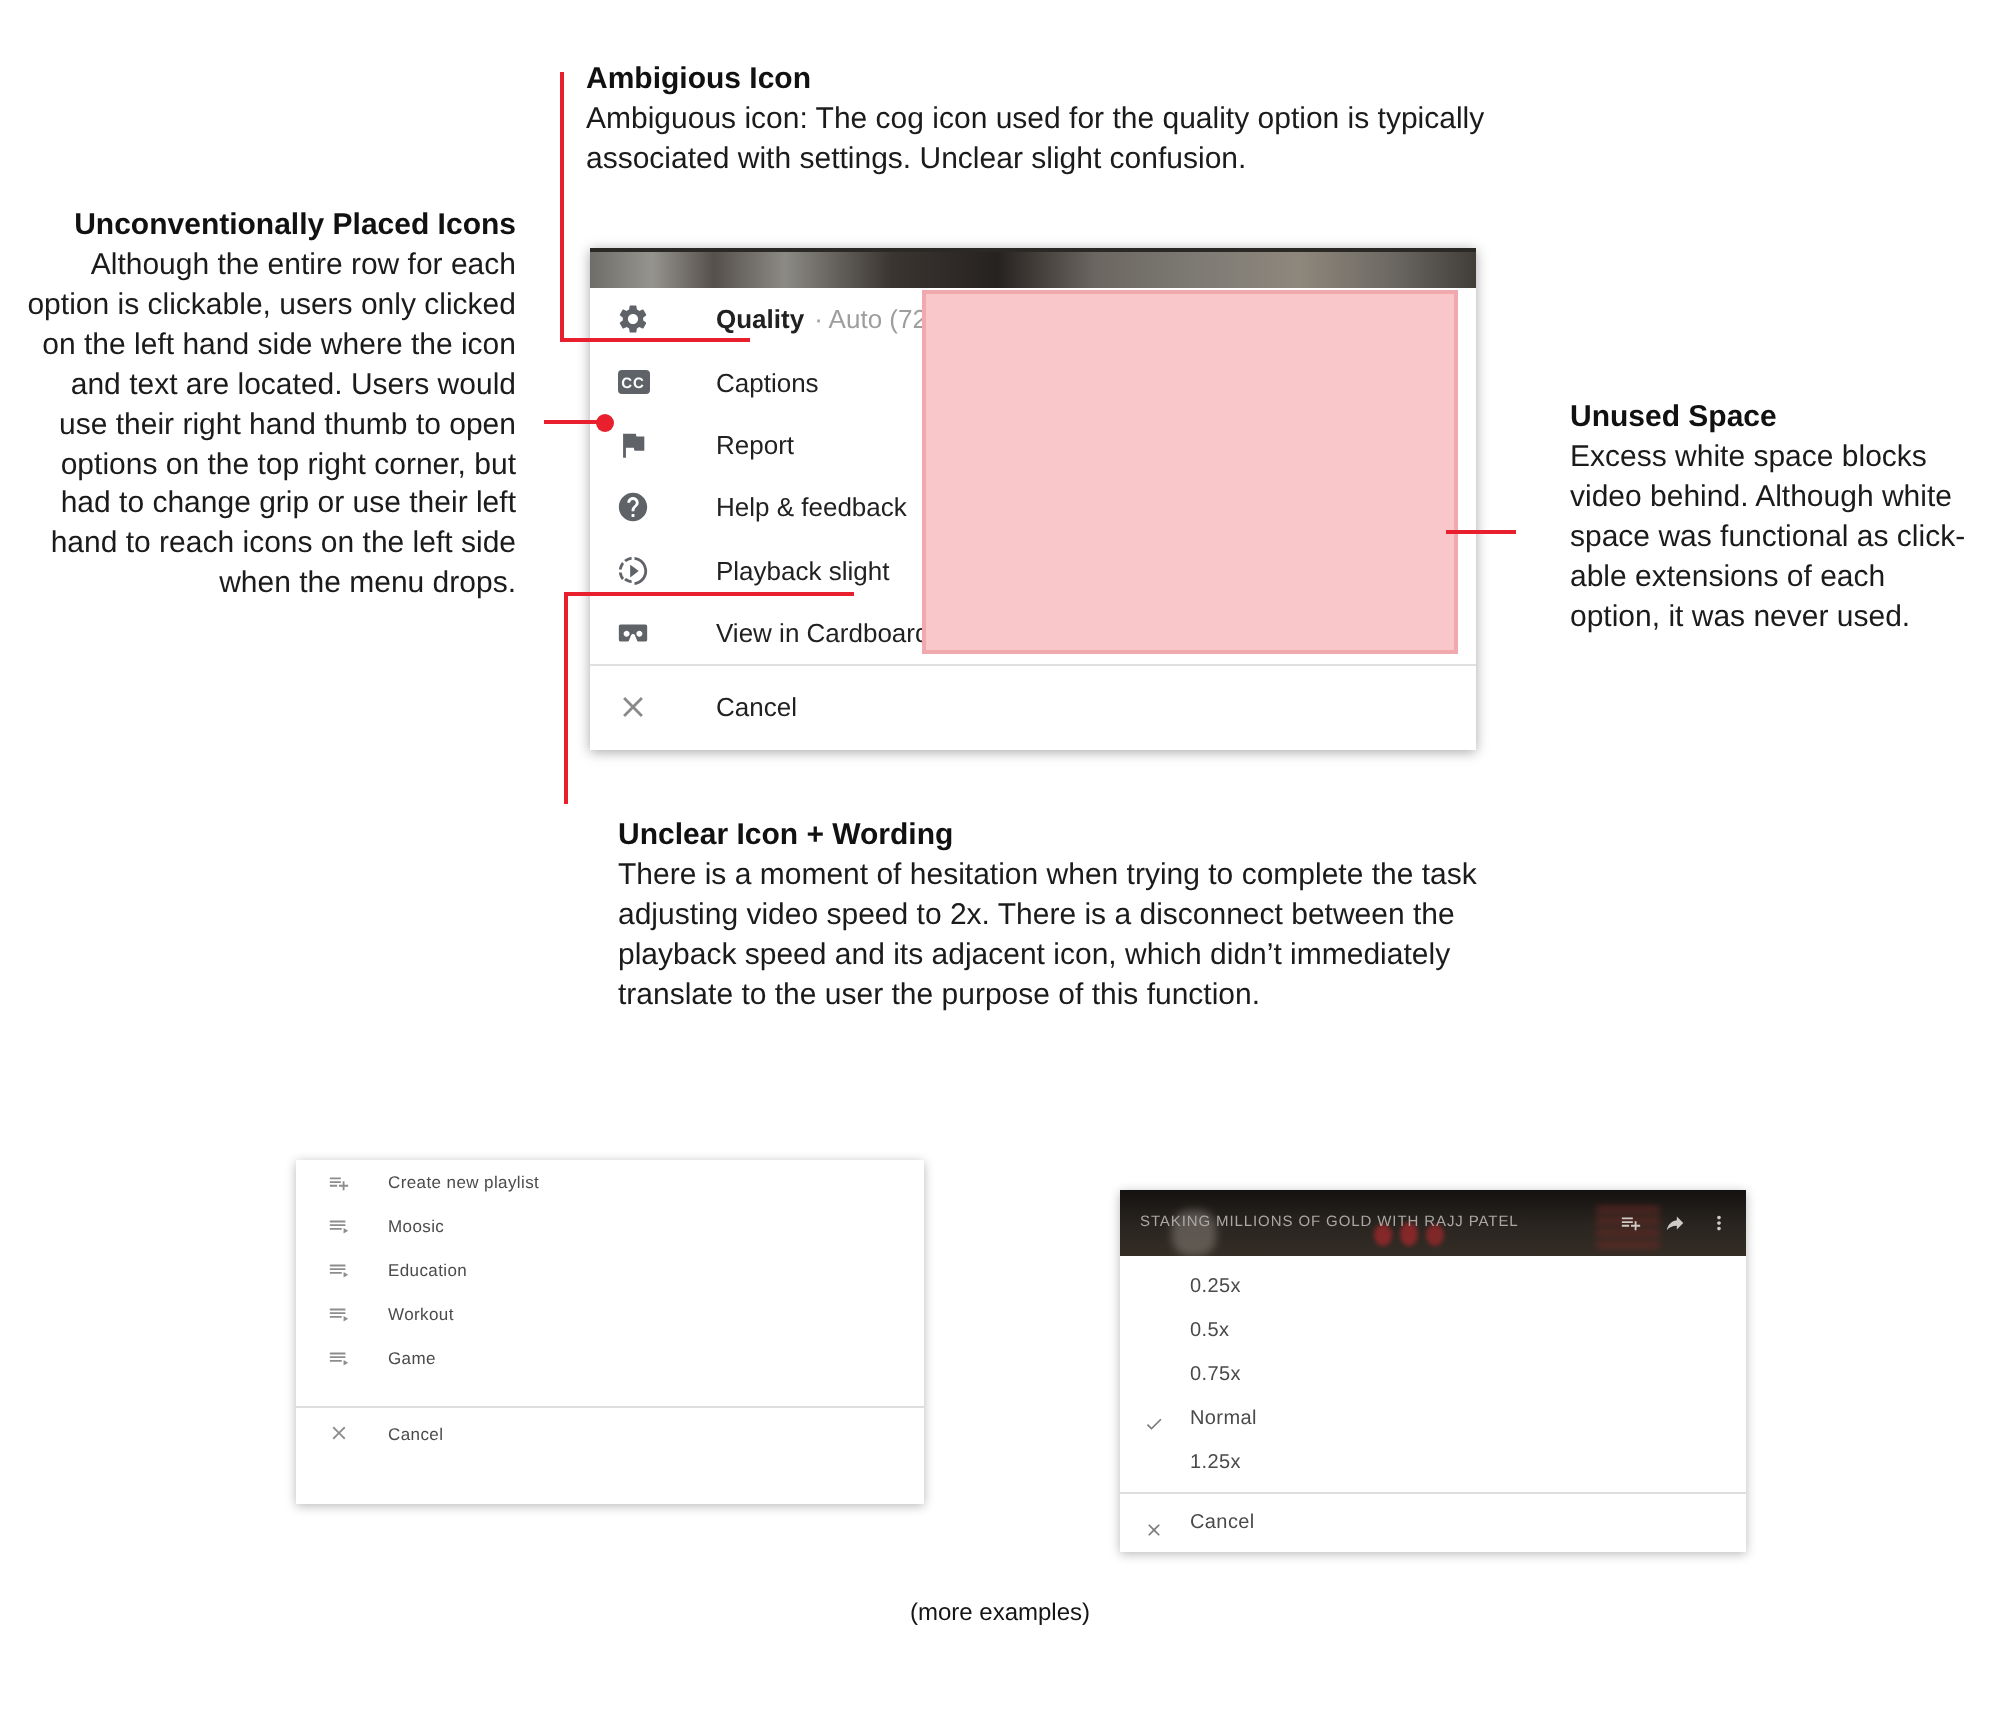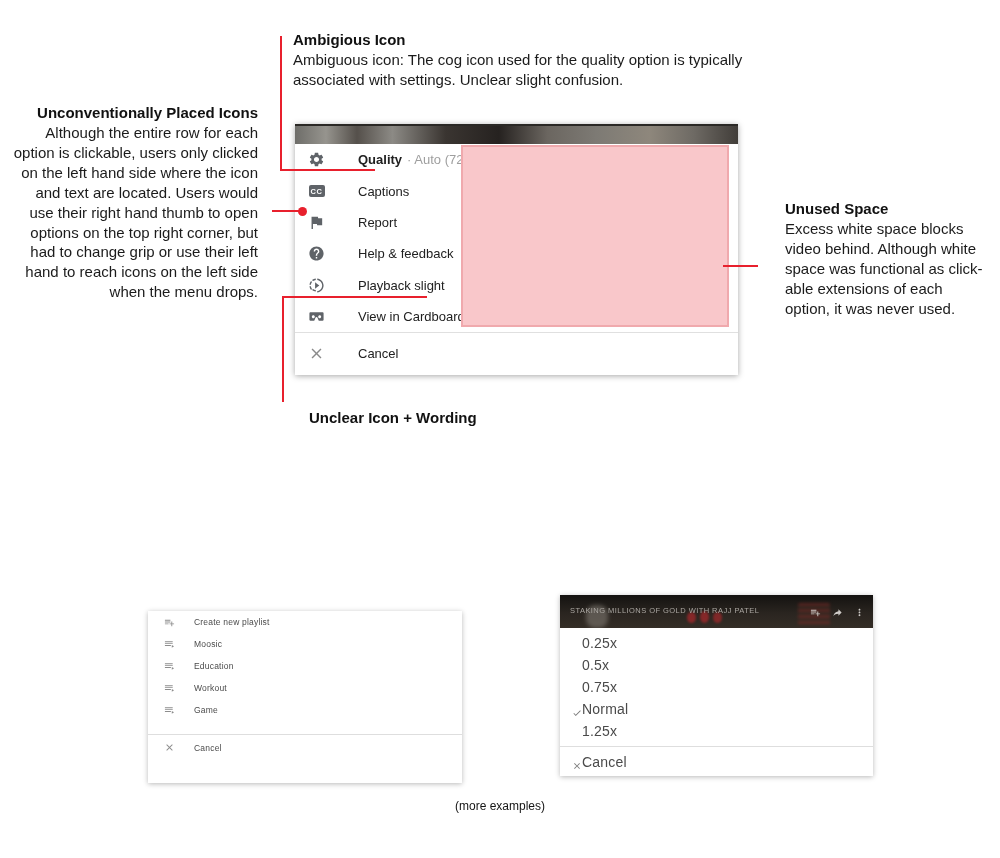--- a/index.html
+++ b/index.html
@@ -42,21 +42,21 @@
   .menu-row .ml-detail{margin-left:5px;font-size:13px;color:#9e9e9e;}
   .cc-badge{background:#5f6368;color:#fff;font-size:7.5px;font-weight:bold;
     border-radius:2px;width:16px;height:12px;display:flex;align-items:center;
     justify-content:center;letter-spacing:.5px;}
   .menu-divider{border-top:1px solid #e0e0e0;}
   .cancel-row{height:41px;}
   .cancel-row .mi{color:#8a8a8a;}
   .pink-overlay{position:absolute;left:166px;top:20.5px;width:268px;height:182px;
     background:#f9c7ca;border:2.5px solid #f0a9ad;box-sizing:border-box;z-index:20;}
   
-  .shot-playlist{left:148px;top:611px;width:314px;height:172px;
+  .shot-playlist{left:148px;top:580px;width:314px;height:172px;
     box-shadow:0 1px 5px rgba(0,0,0,.28);}
   .pl-row{display:flex;align-items:center;height:22.1px;padding-left:16px;}
   .pl-row .pi{width:11px;height:11px;color:#8d8d8d;flex:0 0 11px;display:flex;
     align-items:center;justify-content:center;}
   .pl-row .pi svg{width:11px;height:11px;fill:currentColor;}
   .pl-row .pi-dark{color:#6e6e6e;}
   .pl-row .pl{margin-left:19px;font-size:8.5px;color:#4b4b4b;letter-spacing:.2px;}
   .clip-wrap{height:13px;overflow:hidden;}
   .clip-wrap .pl-row{transform:translateY(9px);}
   .pl-divider{border-top:1px solid #dedede;}
@@ -76,21 +76,21 @@
   .blob-r2{left:140px;top:16px;width:9px;height:12px;background:#a3282b;opacity:.75;}
   .blob-r3{left:153px;top:17px;width:9px;height:11px;background:#a3282b;opacity:.7;}
   .blob-patch{position:absolute;left:238px;top:8px;width:32px;height:24px;filter:blur(1.5px);
     background:repeating-linear-gradient(180deg,#7e2a26 0 3px,#3a2a22 3px 6px);opacity:.55;border-radius:2px;}
   .blob-fig{position:absolute;left:26px;top:10px;width:22px;height:23px;filter:blur(2px);
     background:#8e8880;opacity:.5;border-radius:40%;}
   .sp-row{display:flex;align-items:center;height:22px;padding-left:12px;}
   .sp-row .si{width:10px;height:10px;color:#7a7a7a;flex:0 0 10px;}
   .sp-row .si svg{width:10px;height:10px;fill:currentColor;}
   .sp-row .si-empty{flex:0 0 10px;width:10px;height:10px;}
-  .sp-row .sl{font-size:14px;color:#4a4a4a;letter-spacing:.2px;}
+  .sp-row .sl{margin-left:13px;font-size:10px;color:#4a4a4a;letter-spacing:.2px;}
   .sp-pad{height:4px;}
   .sp-divider{border-top:1px solid #dedede;}
   .sp-cancel{height:29px;}
 </style>
 </head>
 <body>
 
 <div class="canvas">
 
   <div class="ann ann-top">
@@ -103,20 +103,21 @@
     <p class="ann-body">Although the entire row for each option is clickable, users only clicked on the left hand side where the icon and text are located. Users would use their right hand thumb to open options on the top right corner, but had to change grip or use their left hand to reach icons on the left side when the menu drops.</p>
   </div>
 
   <div class="ann ann-right">
     <p class="ann-title">Unused Space</p>
     <p class="ann-body">Excess white space blocks video behind. Although white space was functional as click-able extensions of each option, it was never used.</p>
   </div>
 
   <div class="ann ann-bottom">
     <p class="ann-title">Unclear Icon + Wording</p>
+    <p class="ann-body">There is a moment of hesitation when trying to complete the task adjusting video speed to 2x. There is a disconnect between the playback speed and its adjacent icon, which didn’t immediately translate to the user the purpose of this function.</p>
   </div>
 
   <div class="rline l-v1"></div>
   <div class="rline l-h1"></div>
   <div class="rline l-dotline"></div>
   <div class="rline l-dot"></div>
   <div class="rline l-h2"></div>
   <div class="rline l-v2"></div>
   <div class="rline l-h3"></div>
 

